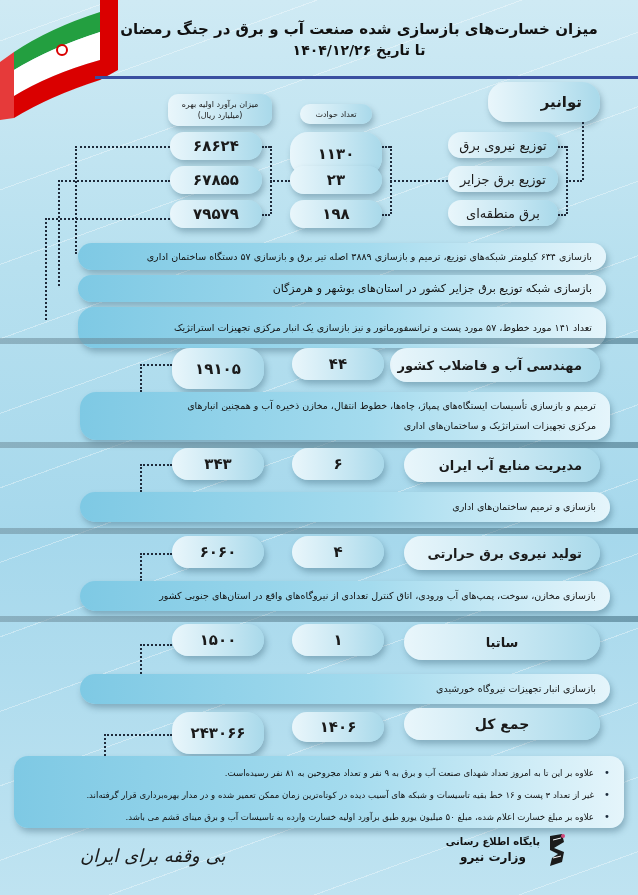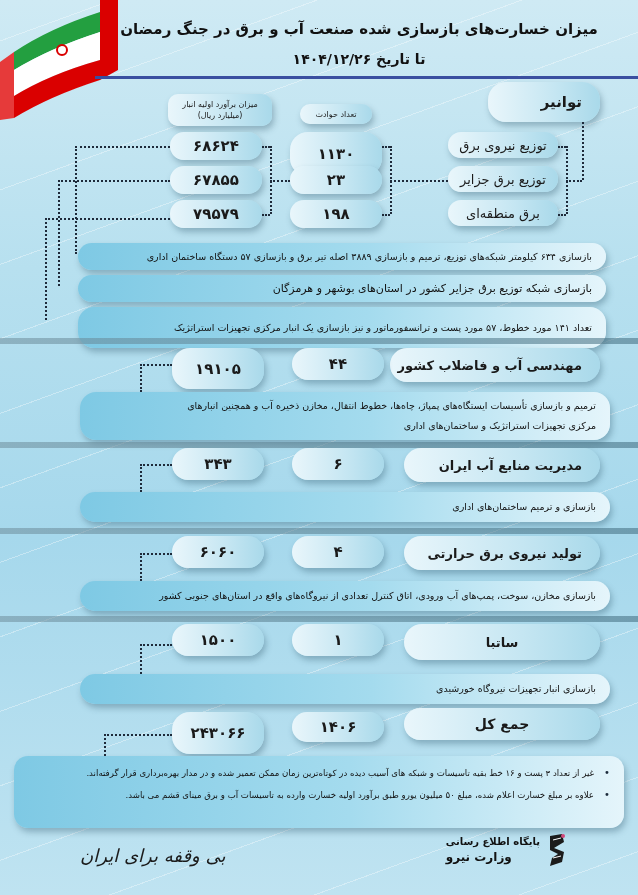--- a/index.html
+++ b/index.html
@@ -19,21 +19,21 @@
   .flag {
     position: absolute; left: 0; top: 0; width: 118px; height: 120px;
   }
   .header {
     position: absolute; top: 18px; left: 110px; right: 30px; text-align: center;
   }
   .title {
     font-size: 15px; font-weight: bold; color: #111; line-height: 22px;
   }
   .subtitle {
-    font-size: 14px; font-weight: bold; color: #111; line-height: 20px; margin-top: 9px;
+    font-size: 14px; font-weight: bold; color: #111; line-height: 20px; margin-top: 0;
   }
   .header-rule {
     position: absolute; top: 76px; left: 95px; right: 0; height: 3px; background: #3a4fa0;
   }
   .pill {
     position: absolute;
     border-radius: 18px;
     background: linear-gradient(90deg, #e9f6fb 0%, #c5e6f2 60%, #a9d9ea 100%);
     box-shadow: 2px 4px 6px rgba(40,80,100,0.35);
     display: flex; align-items: center; justify-content: center;
@@ -74,21 +74,21 @@
   .notes li::before {
     content: "\2022"; position: absolute; right: 0; top: 0; font-size: 10px; color: #1b2a3a;
   }
   .footer-slogan {
     position: absolute; left: 80px; top: 845px; font-family: "DejaVu Serif", serif; font-style: italic;
     font-size: 18px; color: #1a1a1a;
   }
   .footer-logo {
     position: absolute; right: 70px; top: 832px; display: flex; align-items: center; gap: 6px;
   }
-  .footer-logo .logo-text { text-align: left; font-weight: bold; color: #111; margin-left: 36px; }
+  .footer-logo .logo-text { text-align: center; font-weight: bold; color: #111; margin-left: 36px; }
   .footer-logo .l1 { font-size: 10px; line-height: 14px; }
   .footer-logo .l2 { font-size: 12px; line-height: 16px; letter-spacing: 2px; }
   .footer-logo .mark { width: 22px; height: 36px; }
 </style>
 </head>
 <body>
 
 <div class="bg-lines"></div>
 
 <svg class="flag" viewBox="0 0 118 120">
@@ -100,21 +100,21 @@
   <circle cx="62" cy="50" r="5" fill="none" stroke="#da0000" stroke-width="2"></circle>
 </svg>
 
 <div class="header">
   <div class="title">میزان خسارت‌های بازسازی شده صنعت آب و برق در جنگ رمضان</div>
   <div class="subtitle">تا تاریخ ۱۴۰۴/۱۲/۲۶</div>
 </div>
 <div class="header-rule"></div>
 
 <div class="pill col-head" style="left:168px; top:94px; width:104px; height:32px; flex-direction:column;">
-  <span>میزان برآورد اولیه انبار</span>
+  <span>میزان برآورد اولیه بهره</span>
   <span>(میلیارد ریال)</span>
 </div>
 <div class="pill col-head" style="left:300px; top:104px; width:72px; height:20px;">
   <span>تعداد حوادث</span>
 </div>
 
 <div class="pill header-pill" style="left:488px; top:82px; width:112px; height:40px;">
   <span>توانیر</span>
 </div>
 
@@ -255,20 +255,21 @@
   <span>۱۴۰۶</span>
 </div>
 <div class="pill num" style="left:172px; top:712px; width:92px; height:42px;">
   <span>۲۴۳۰۶۶</span>
 </div>
 <div class="dash-h" style="left:104px; top:734px; width:68px;"></div>
 <div class="dash-v" style="left:104px; top:734px; height:22px;"></div>
 
 <div class="notes">
   <ul>
+    <li>علاوه بر این تا به امروز تعداد شهدای صنعت آب و برق به ۹ نفر و تعداد مجروحین به ۸۱ نفر رسیده‌است.</li>
     <li>غیر از تعداد ۳ پست و ۱۶ خط بقیه تاسیسات و شبکه های آسیب دیده در کوتاه‌ترین زمان ممکن تعمیر شده و در مدار بهره‌برداری قرار گرفته‌اند.</li>
     <li>علاوه بر مبلغ خسارت اعلام شده، مبلغ ۵۰ میلیون یورو طبق برآورد اولیه خسارت وارده به تاسیسات آب و برق مینای قشم می باشد.</li>
   </ul>
 </div>
 
 <div class="footer-slogan">بی وقفه برای ایران</div>
 <div class="footer-logo">
   <svg class="mark" viewBox="0 0 22 36">
     <path d="M4 4 L16 2 L18 10 L8 16 L18 20 L16 30 L4 34 L6 26 L12 22 L4 18 Z" fill="#1b1b1b"></path>
     <path d="M7 8 L15 6 M7 26 L15 24" stroke="#ffffff" stroke-width="1"></path>

